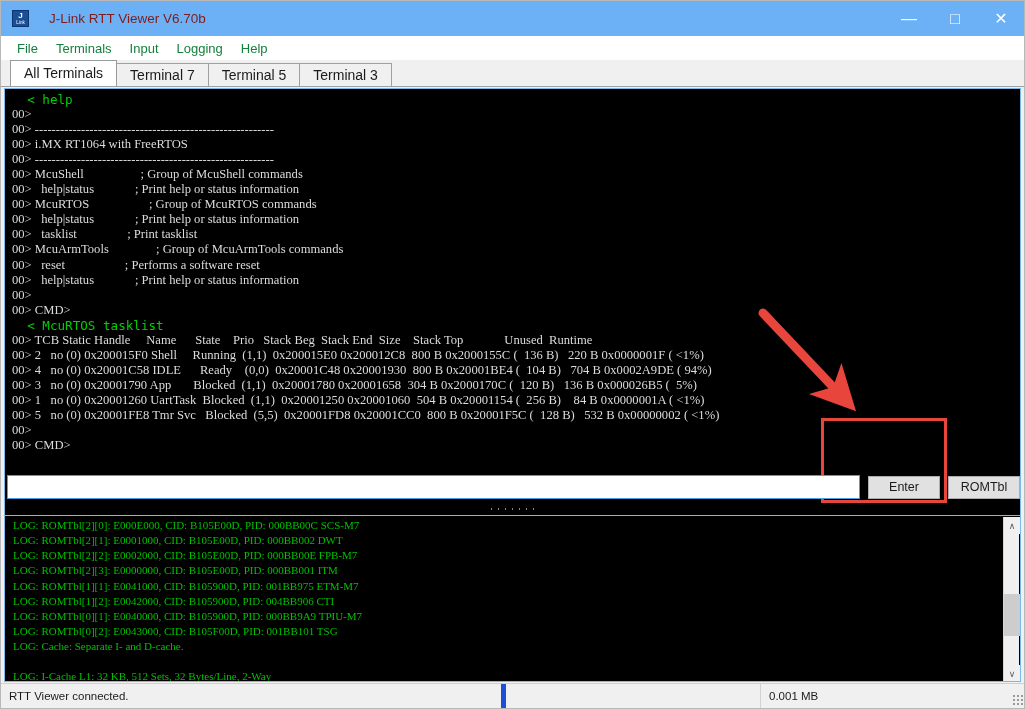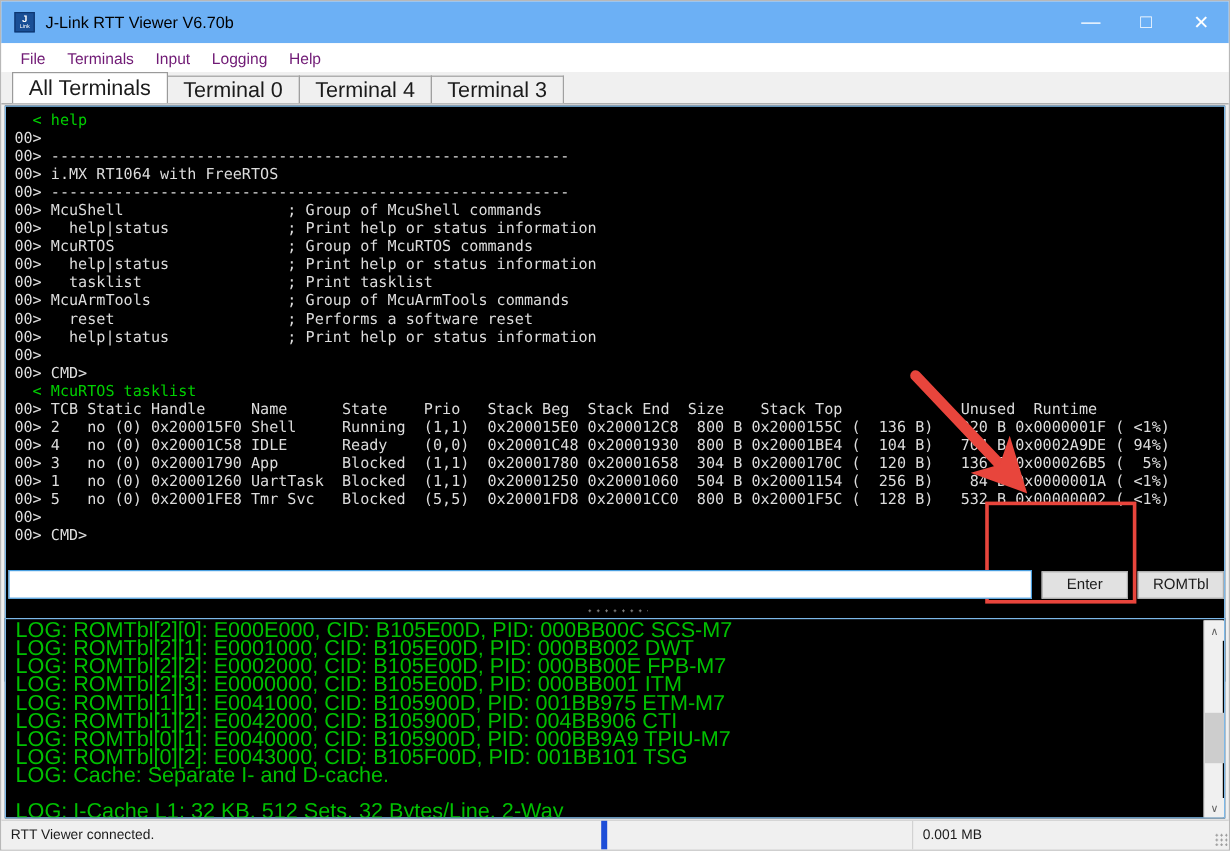--- a/index.html
+++ b/index.html
@@ -45,23 +45,23 @@
     flex-direction: column;
     align-items: center;
     justify-content: center;
     color: #fff;
     line-height: 1;
     flex: 0 0 auto;
   }
   .app-icon .j { font-size: 8px; font-weight: bold; letter-spacing: 0; }
   .app-icon .lk { font-size: 5px; transform: scale(0.92); }
   .title-text {
-    margin-left: 9px;
+    margin-left: 20px;
     font-size: 13.5px;
-    color: #000000;
+    color: #7f1d1d;
     white-space: nowrap;
   }
   .win-buttons { display: flex; height: 35px; }
   .win-btn {
     width: 46px; height: 35px;
     display: flex; align-items: center; justify-content: center;
     color: #ffffff;
   }
 
   
@@ -71,21 +71,21 @@
     width: 100%;
     height: 24px;
     background: #ffffff;
     display: flex;
     align-items: center;
     padding-left: 7px;
     box-sizing: border-box;
   }
   .menu-item {
     font-size: 13px;
-    color: #701a75;
+    color: #15803d;
     padding: 2px 9px;
     white-space: nowrap;
   }
 
   
   .tabstrip {
     position: absolute;
     left: 0; top: 59px;
     width: 100%;
     height: 27px;
@@ -93,21 +93,21 @@
     display: flex;
     align-items: flex-end;
     padding-left: 9px;
     box-sizing: border-box;
     border-bottom: 1px solid #a0a0a0;
   }
   .tab {
     height: 23px;
     line-height: 22px;
     padding: 0 13px;
-    font-size: 18px;
+    font-size: 14px;
     color: #1b1b1b;
     background: #f0f0f0;
     border: 1px solid #a0a0a0;
     border-bottom: none;
     margin-right: -1px;
     box-sizing: border-box;
     white-space: nowrap;
   }
   .tab.active {
     background: #ffffff;
@@ -135,21 +135,21 @@
     right: 0;
     font-family: "DejaVu Sans Mono", "Liberation Mono", monospace;
     font-size: 12.6px;
     line-height: 15.05px;
     color: #d8d8d8;
     white-space: pre;
     letter-spacing: 0px;
   }
   .t-line { height: 15.05px; }
   .t-echo { color: #00d000; }
-  .t-white { color: #dcdcdc; }
+  .t-white { color: #dcdcdc; font-family: Liberation Serif, serif; }
 
   
   .hl-box {
     position: absolute;
     left: 816px; top: 329px;
     width: 126px; height: 85px;
     border: 3px solid #e8453c;
     box-sizing: border-box;
     pointer-events: none;
   }
@@ -224,22 +224,22 @@
     width: 1017px;
     height: 167px;
     background: #000000;
     border: 1px solid #7cb8e8;
     box-sizing: border-box;
     overflow: hidden;
   }
   .logpanel {
     position: absolute;
     left: 8px; top: 2px;
-    font-family: Liberation Sans, sans-serif;
-    font-size: 18px;
+    font-family: Liberation Serif, serif;
+    font-size: 11px;
     line-height: 15.15px;
     color: #00c000;
     white-space: pre;
   }
   .l-line { height: 15.15px; }
 
   
   .log-scroll {
     position: absolute;
     right: 1px; top: 1px;
@@ -312,22 +312,22 @@
   <div class="menubar">
     <div class="menu-item">File</div>
     <div class="menu-item">Terminals</div>
     <div class="menu-item">Input</div>
     <div class="menu-item">Logging</div>
     <div class="menu-item">Help</div>
   </div>
 
   <div class="tabstrip">
     <div class="tab active">All Terminals</div>
-    <div class="tab">Terminal 0</div>
-    <div class="tab">Terminal 4</div>
+    <div class="tab">Terminal 7</div>
+    <div class="tab">Terminal 5</div>
     <div class="tab">Terminal 3</div>
   </div>
 
   <div class="terminal-wrap">
     <div class="terminal" id="terminal-lines"><div class="t-line t-echo">  &lt; help</div><div class="t-line t-white">00&gt;</div><div class="t-line t-white">00&gt; ---------------------------------------------------------</div><div class="t-line t-white">00&gt; i.MX RT1064 with FreeRTOS</div><div class="t-line t-white">00&gt; ---------------------------------------------------------</div><div class="t-line t-white">00&gt; McuShell                  ; Group of McuShell commands</div><div class="t-line t-white">00&gt;   help|status             ; Print help or status information</div><div class="t-line t-white">00&gt; McuRTOS                   ; Group of McuRTOS commands</div><div class="t-line t-white">00&gt;   help|status             ; Print help or status information</div><div class="t-line t-white">00&gt;   tasklist                ; Print tasklist</div><div class="t-line t-white">00&gt; McuArmTools               ; Group of McuArmTools commands</div><div class="t-line t-white">00&gt;   reset                   ; Performs a software reset</div><div class="t-line t-white">00&gt;   help|status             ; Print help or status information</div><div class="t-line t-white">00&gt;</div><div class="t-line t-white">00&gt; CMD&gt;</div><div class="t-line t-echo">  &lt; McuRTOS tasklist</div><div class="t-line t-white">00&gt; TCB Static Handle     Name      State    Prio   Stack Beg  Stack End  Size    Stack Top             Unused  Runtime</div><div class="t-line t-white">00&gt; 2   no (0) 0x200015F0 Shell     Running  (1,1)  0x200015E0 0x200012C8  800 B 0x2000155C (  136 B)   220 B 0x0000001F ( &lt;1%)</div><div class="t-line t-white">00&gt; 4   no (0) 0x20001C58 IDLE      Ready    (0,0)  0x20001C48 0x20001930  800 B 0x20001BE4 (  104 B)   704 B 0x0002A9DE ( 94%)</div><div class="t-line t-white">00&gt; 3   no (0) 0x20001790 App       Blocked  (1,1)  0x20001780 0x20001658  304 B 0x2000170C (  120 B)   136 B 0x000026B5 (  5%)</div><div class="t-line t-white">00&gt; 1   no (0) 0x20001260 UartTask  Blocked  (1,1)  0x20001250 0x20001060  504 B 0x20001154 (  256 B)    84 B 0x0000001A ( &lt;1%)</div><div class="t-line t-white">00&gt; 5   no (0) 0x20001FE8 Tmr Svc   Blocked  (5,5)  0x20001FD8 0x20001CC0  800 B 0x20001F5C (  128 B)   532 B 0x00000002 ( &lt;1%)</div><div class="t-line t-white">00&gt;</div><div class="t-line t-white">00&gt; CMD&gt;</div></div>
 
     <div class="hl-box"></div>
     <svg class="arrow-svg" viewBox="0 0 120 115">
       <defs>
         <marker id="ah" markerWidth="5" markerHeight="5" refX="1.6" refY="2.5" orient="auto">

